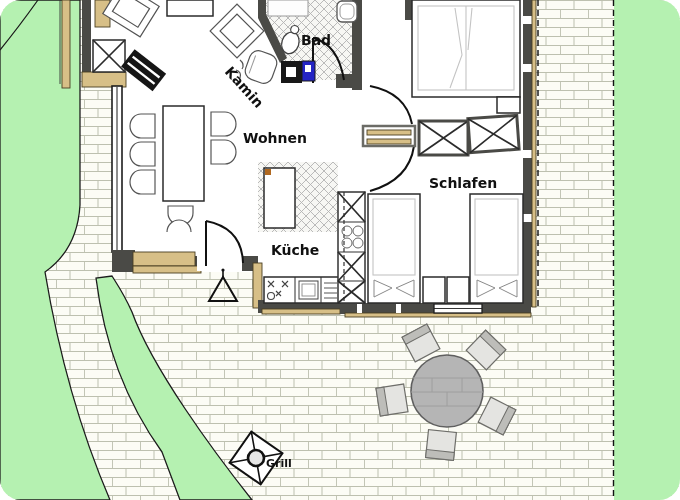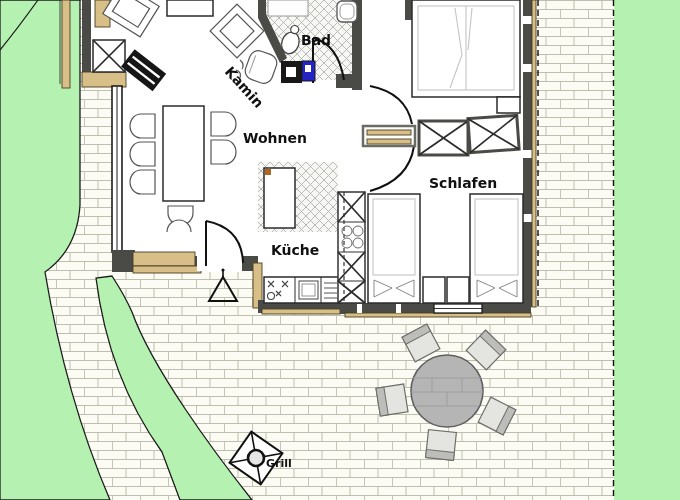--- a/index.html
+++ b/index.html
@@ -1,16 +1,16 @@
 <!DOCTYPE html>
 <html style="--lawn: #b5f1b1; --wall: #4a4a46; --wood: #d7bf87; --flue: #2424c4; --patio-table: #b5b5b5;"><head>
 <meta charset="utf-8">
 <style>
   html,body{margin:0;padding:0;background:#fff;}
-  .stage{position:relative;width:680px;height:500px;overflow:hidden;font-family:"DejaVu Sans",sans-serif;}
+  .stage{position:relative;width:680px;height:500px;overflow:hidden;font-family:"DejaVu Sans",sans-serif;border-radius:21px;}
   svg{display:block;}
   .lawn{fill:var(--lawn);stroke:#1c1c1c;stroke-width:1.3;}
   .lawnflat{fill:var(--lawn);stroke:none;}
   .wall{fill:var(--wall);stroke:none;}
   .wood{fill:var(--wood);stroke:#4a3f22;stroke-width:0.9;}
   .furn{fill:#ffffff;stroke:#2b2b2b;stroke-width:1.5;}
   .furnthin{fill:#ffffff;stroke:#555;stroke-width:1.2;}
   .inner{fill:none;stroke:#c4c4c4;stroke-width:1.1;}
   .arc{fill:none;stroke:#111;stroke-width:2;}
   .xl{stroke:#2b2b2b;stroke-width:1.7;}

